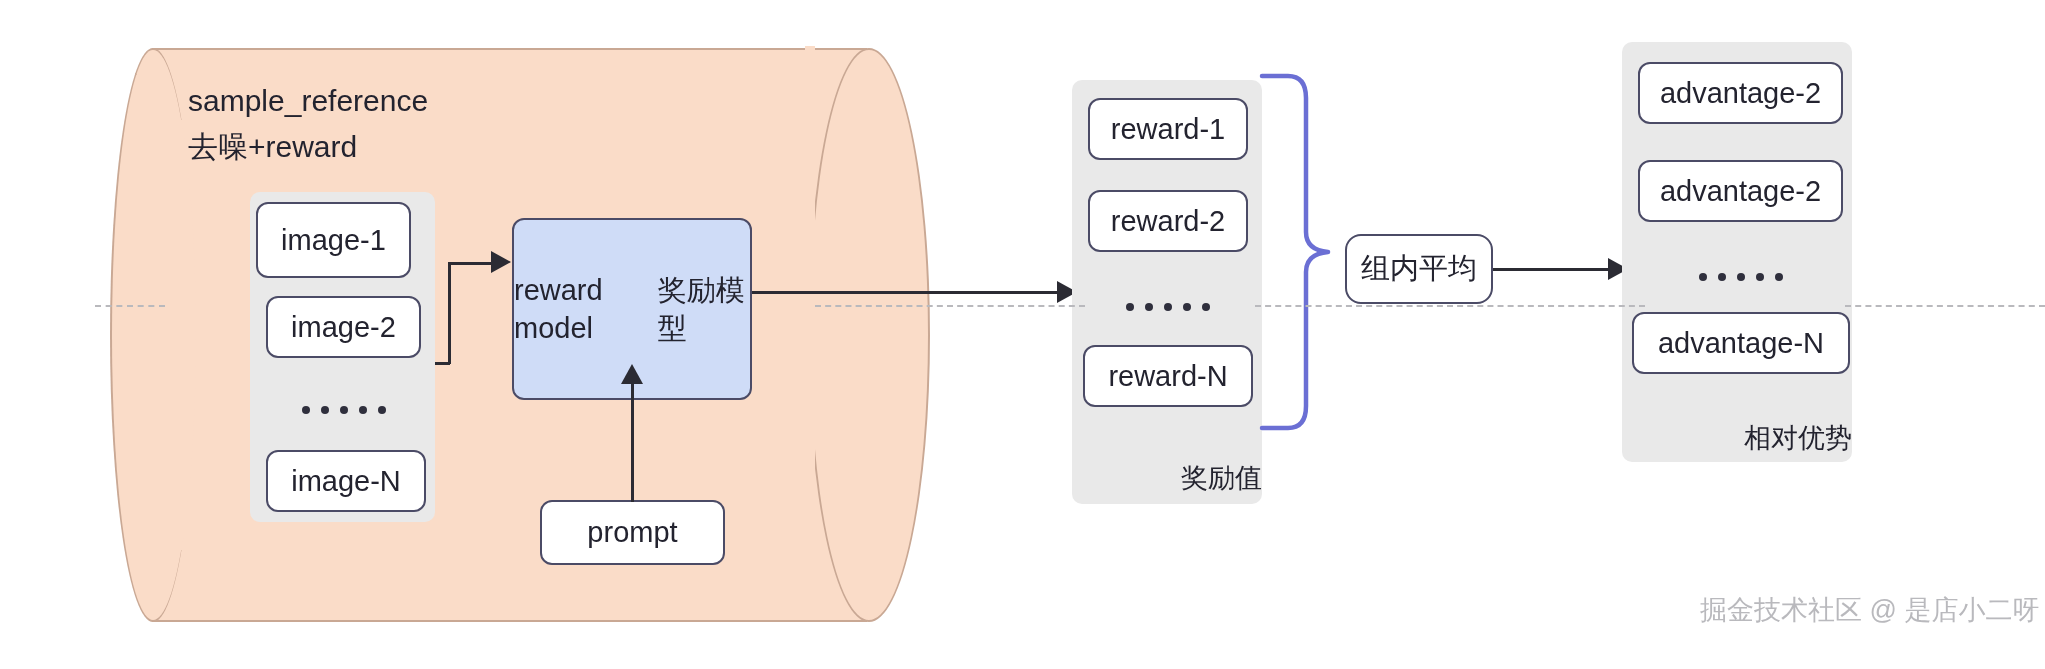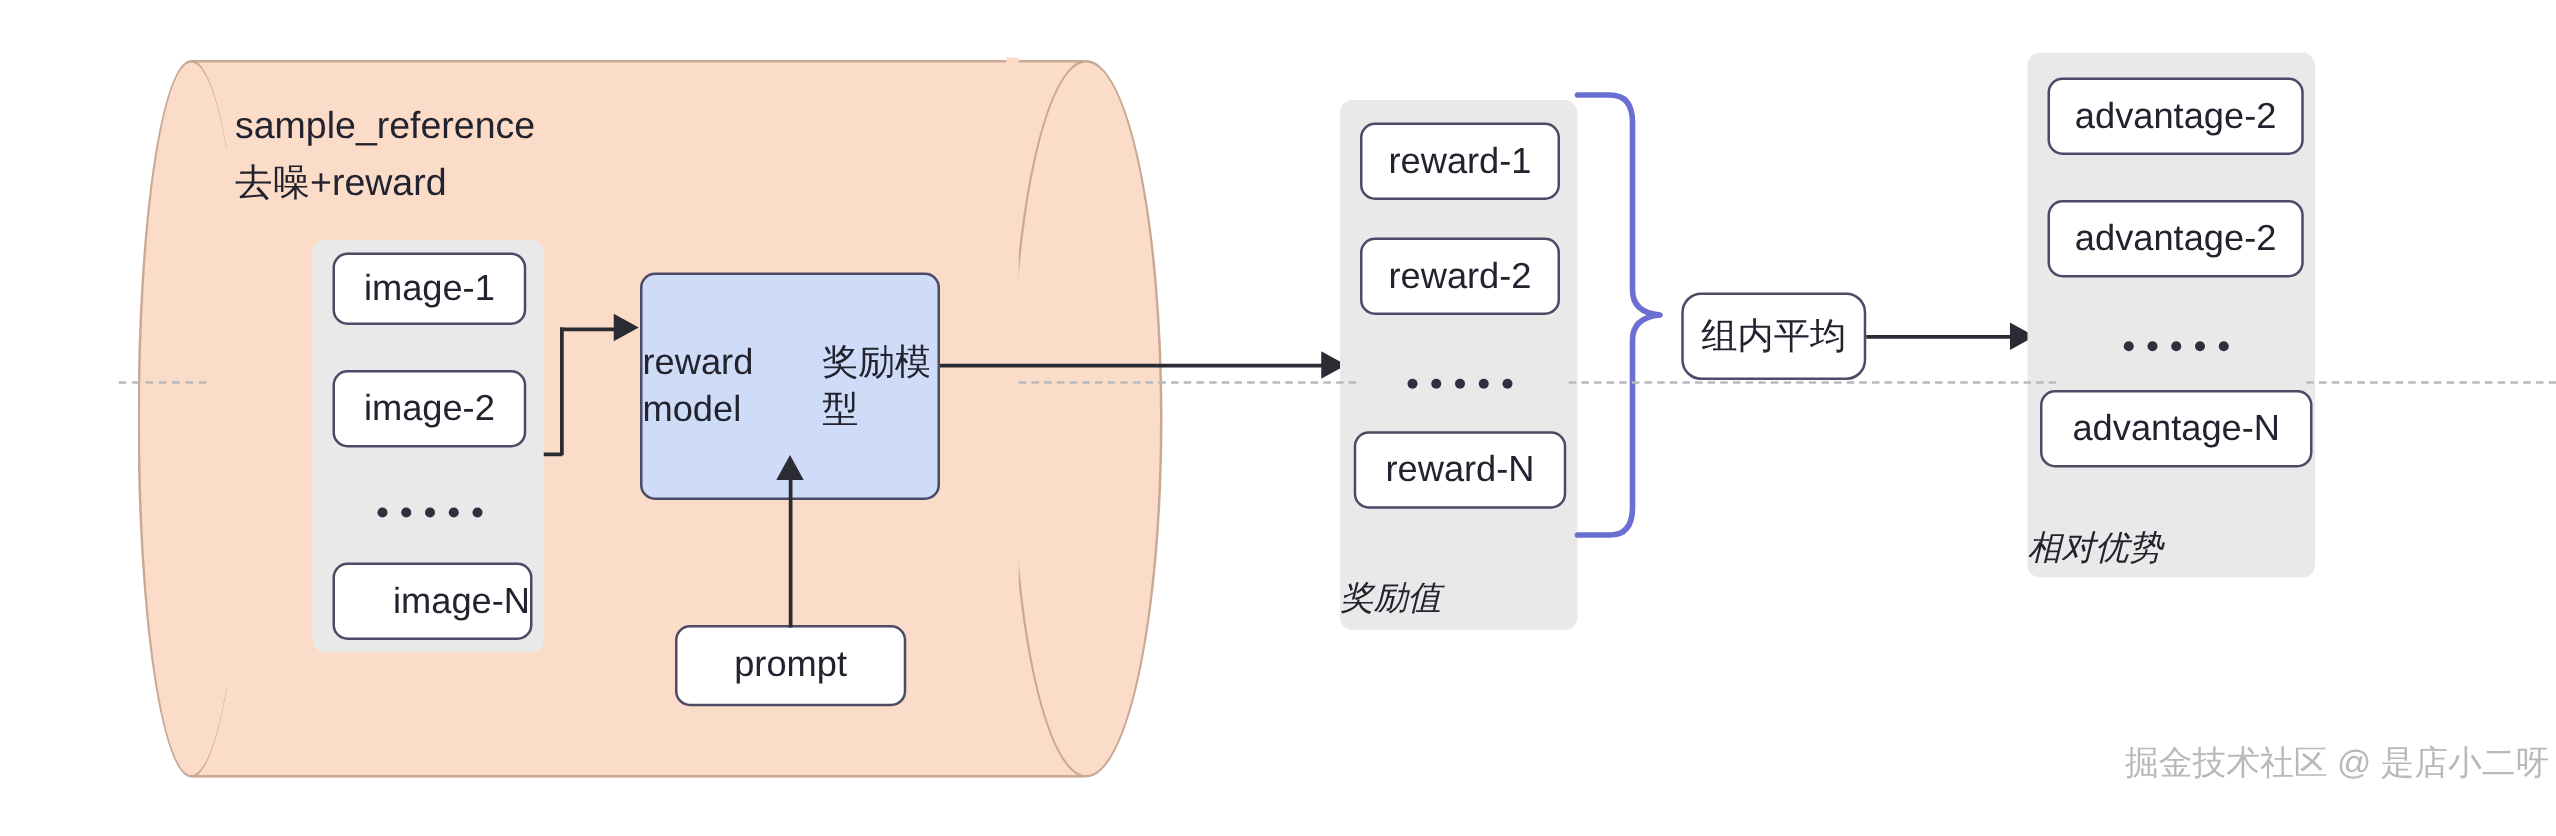--- a/index.html
+++ b/index.html
@@ -27,21 +27,21 @@
   .node{position:absolute;background:#ffffff;border:2.2px solid #4b4b66;
         border-radius:12px;display:flex;align-items:center;justify-content:center;
         font-size:29px;color:#23232f;box-sizing:border-box;}
 
   .blue-node{background:#cfdcf7;border:2.2px solid #4b4b66;}
 
   .dots{position:absolute;display:flex;align-items:center;justify-content:center;
         gap:11px;}
   .dots i{width:8px;height:8px;border-radius:50%;background:#2f2f3d;display:block;}
 
-  .grp-label{position:absolute;text-align:left;font-size:27px;color:#23232f;font-style:italic;}
+  .grp-label{position:absolute;text-align:right;font-size:27px;color:#23232f;}
 
   
   .hline{position:absolute;height:0;border-top:3px solid #2b2b33;}
   .vline{position:absolute;width:0;border-left:3px solid #2b2b33;}
   .arrow-r{position:absolute;width:0;height:0;
            border-top:11px solid transparent;border-bottom:11px solid transparent;
            border-left:20px solid #2b2b33;}
   .arrow-u{position:absolute;width:0;height:0;
            border-left:11px solid transparent;border-right:11px solid transparent;
            border-bottom:20px solid #2b2b33;}
@@ -56,37 +56,37 @@
 
   <div class="cyl-body"></div>
   <div class="cyl-left"></div>
   <div class="cyl-right"></div>
   <div class="cyl-mask"></div>
 
   <div class="cyl-title"><span>sample_reference</span><br><span>去噪+reward</span></div>
 
   <div class="group" style="left:250px;top:192px;width:185px;height:330px;"></div>
 
-  <div class="node" style="left:266px;top:202px;width:155px;height:58px;">
+  <div class="node" style="left:256px;top:202px;width:155px;height:76px;">
     <span>image-1</span>
   </div>
 
   <div class="node" style="left:266px;top:296px;width:155px;height:62px;">
     <span>image-2</span>
   </div>
 
   <div class="dots" style="left:266px;top:400px;width:155px;height:20px;">
     <i></i>
       <i></i>
       <i></i>
       <i></i>
       <i></i>
   </div>
 
-  <div class="node" style="left:266px;top:450px;width:160px;height:62px;justify-content:flex-end;">
+  <div class="node" style="left:266px;top:450px;width:160px;height:62px;">
     <span>image-N</span>
   </div>
 
   <div class="node blue-node" style="left:512px;top:218px;width:240px;height:182px;
        flex-direction:row;gap:4px;line-height:38px;">
     <span>reward model</span>
     <span>奖励模型</span>
   </div>
 
   <div class="hline" style="left:435px;top:362px;width:15px;"></div>

